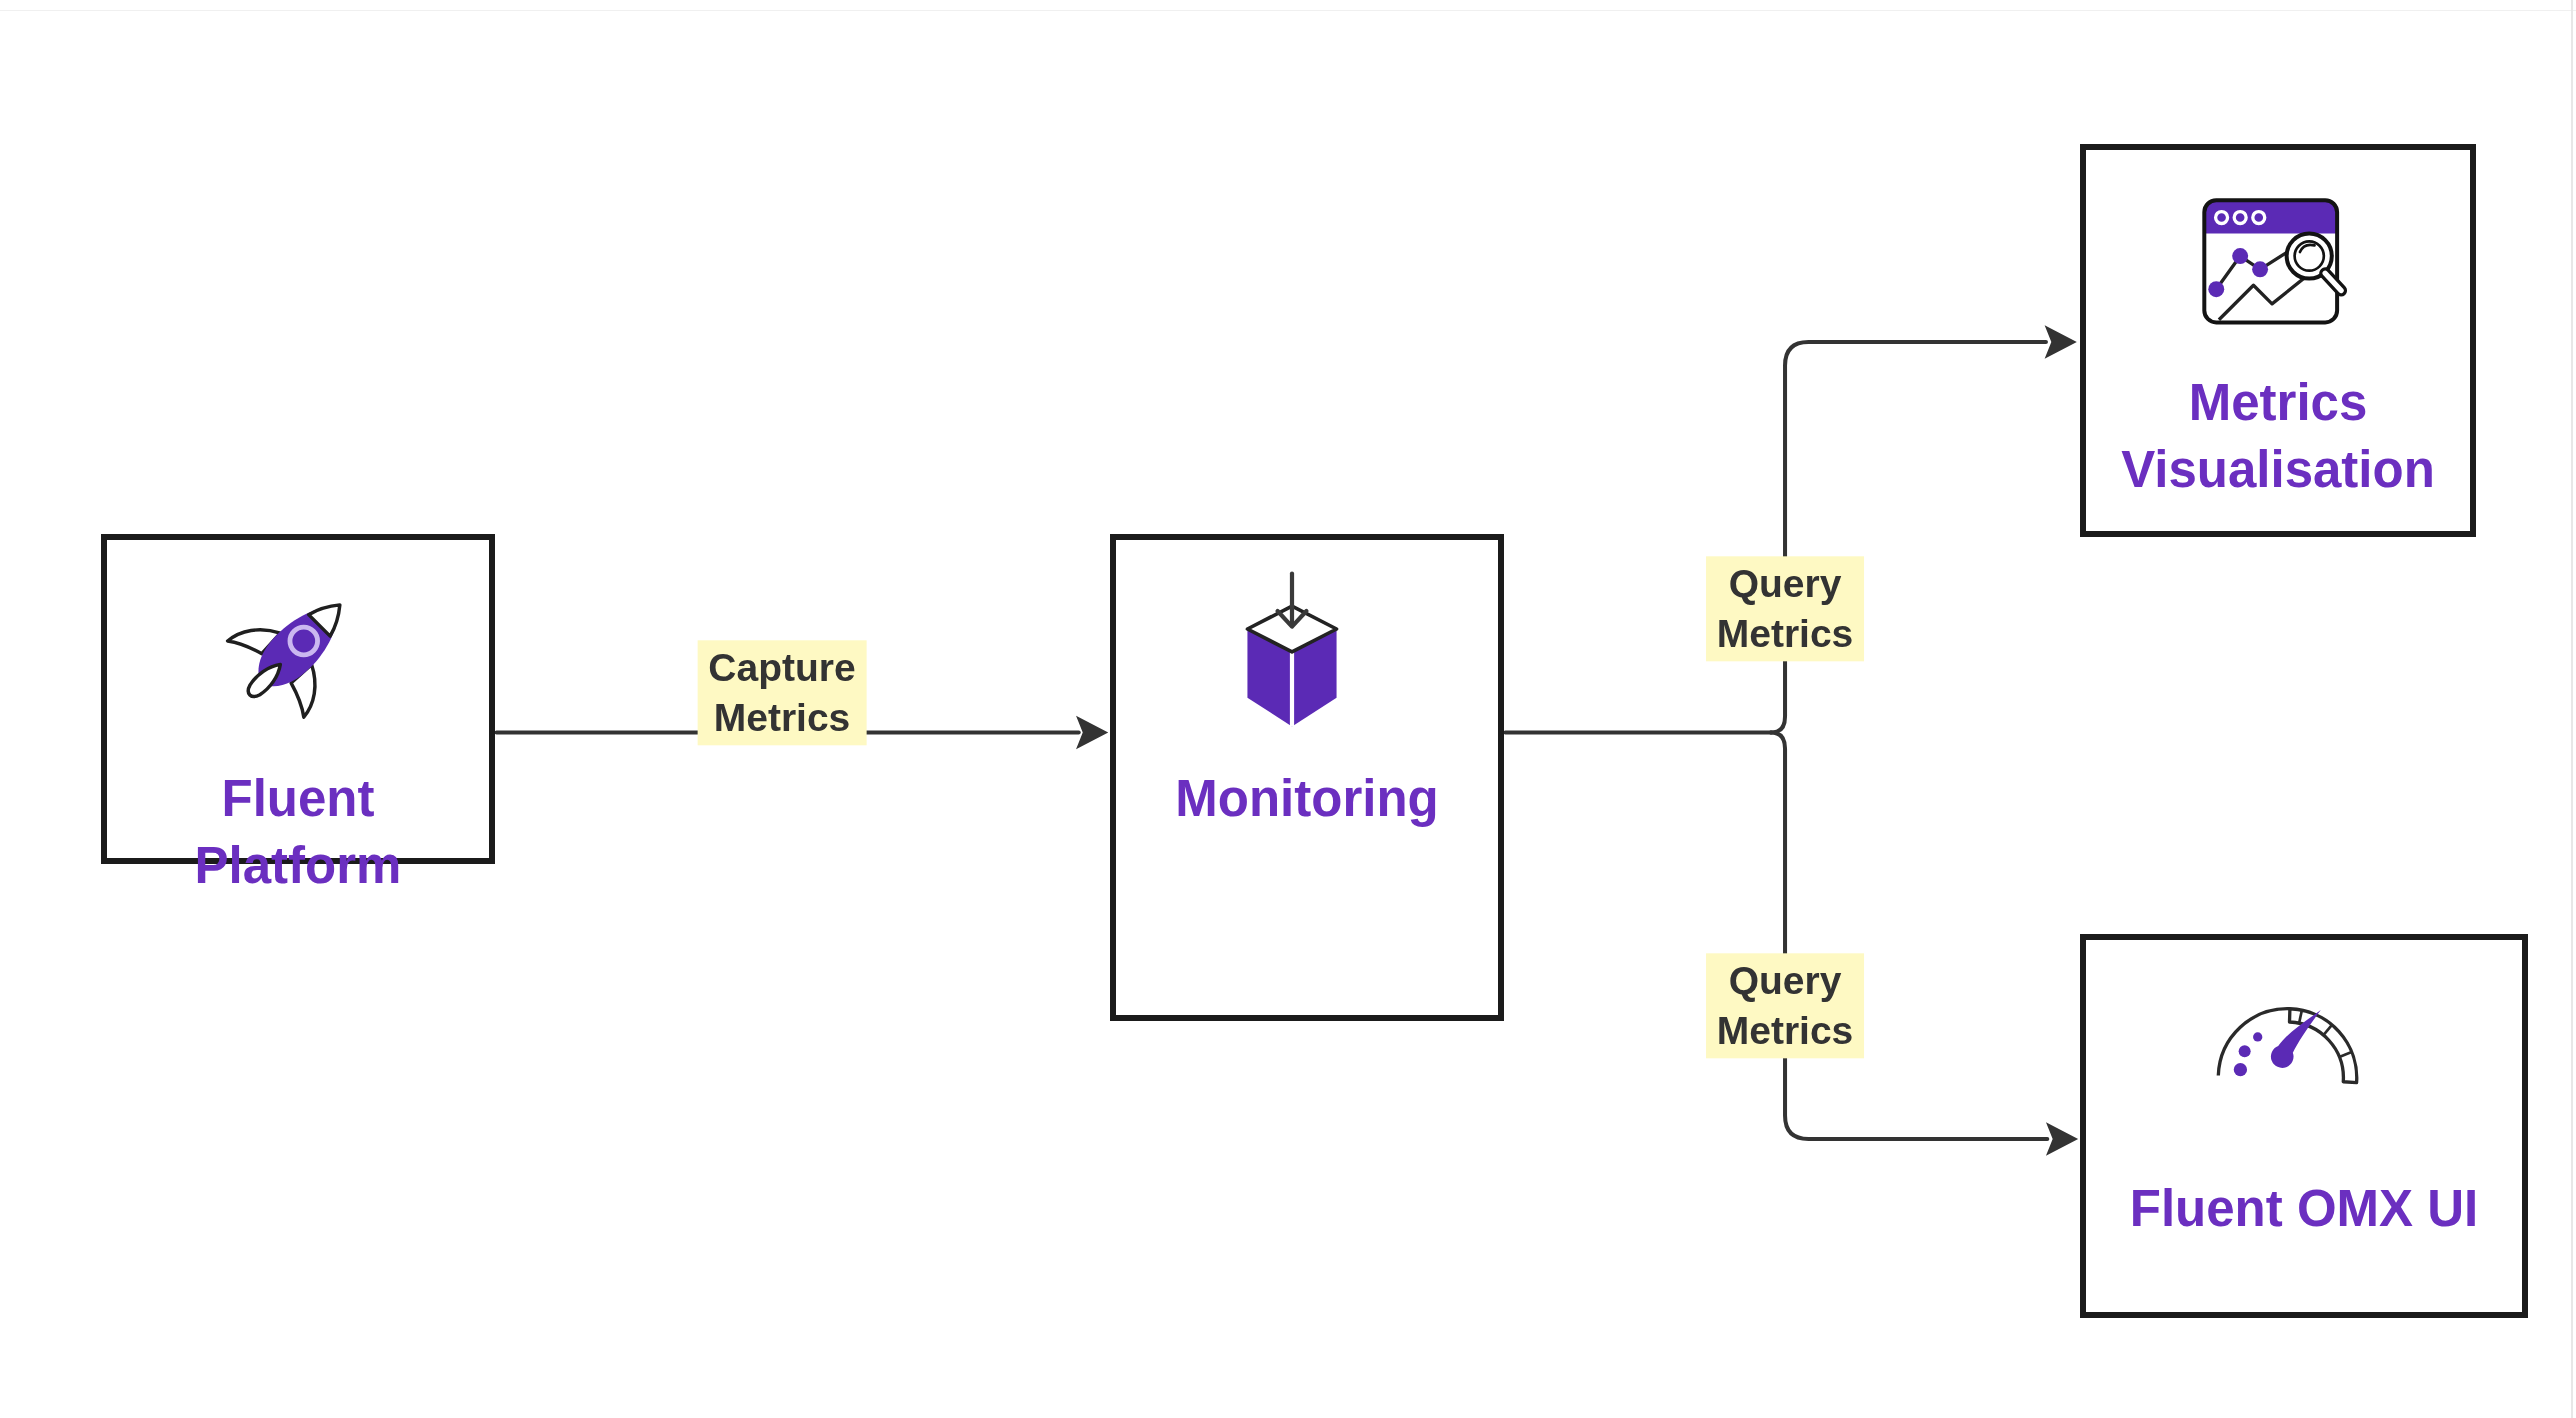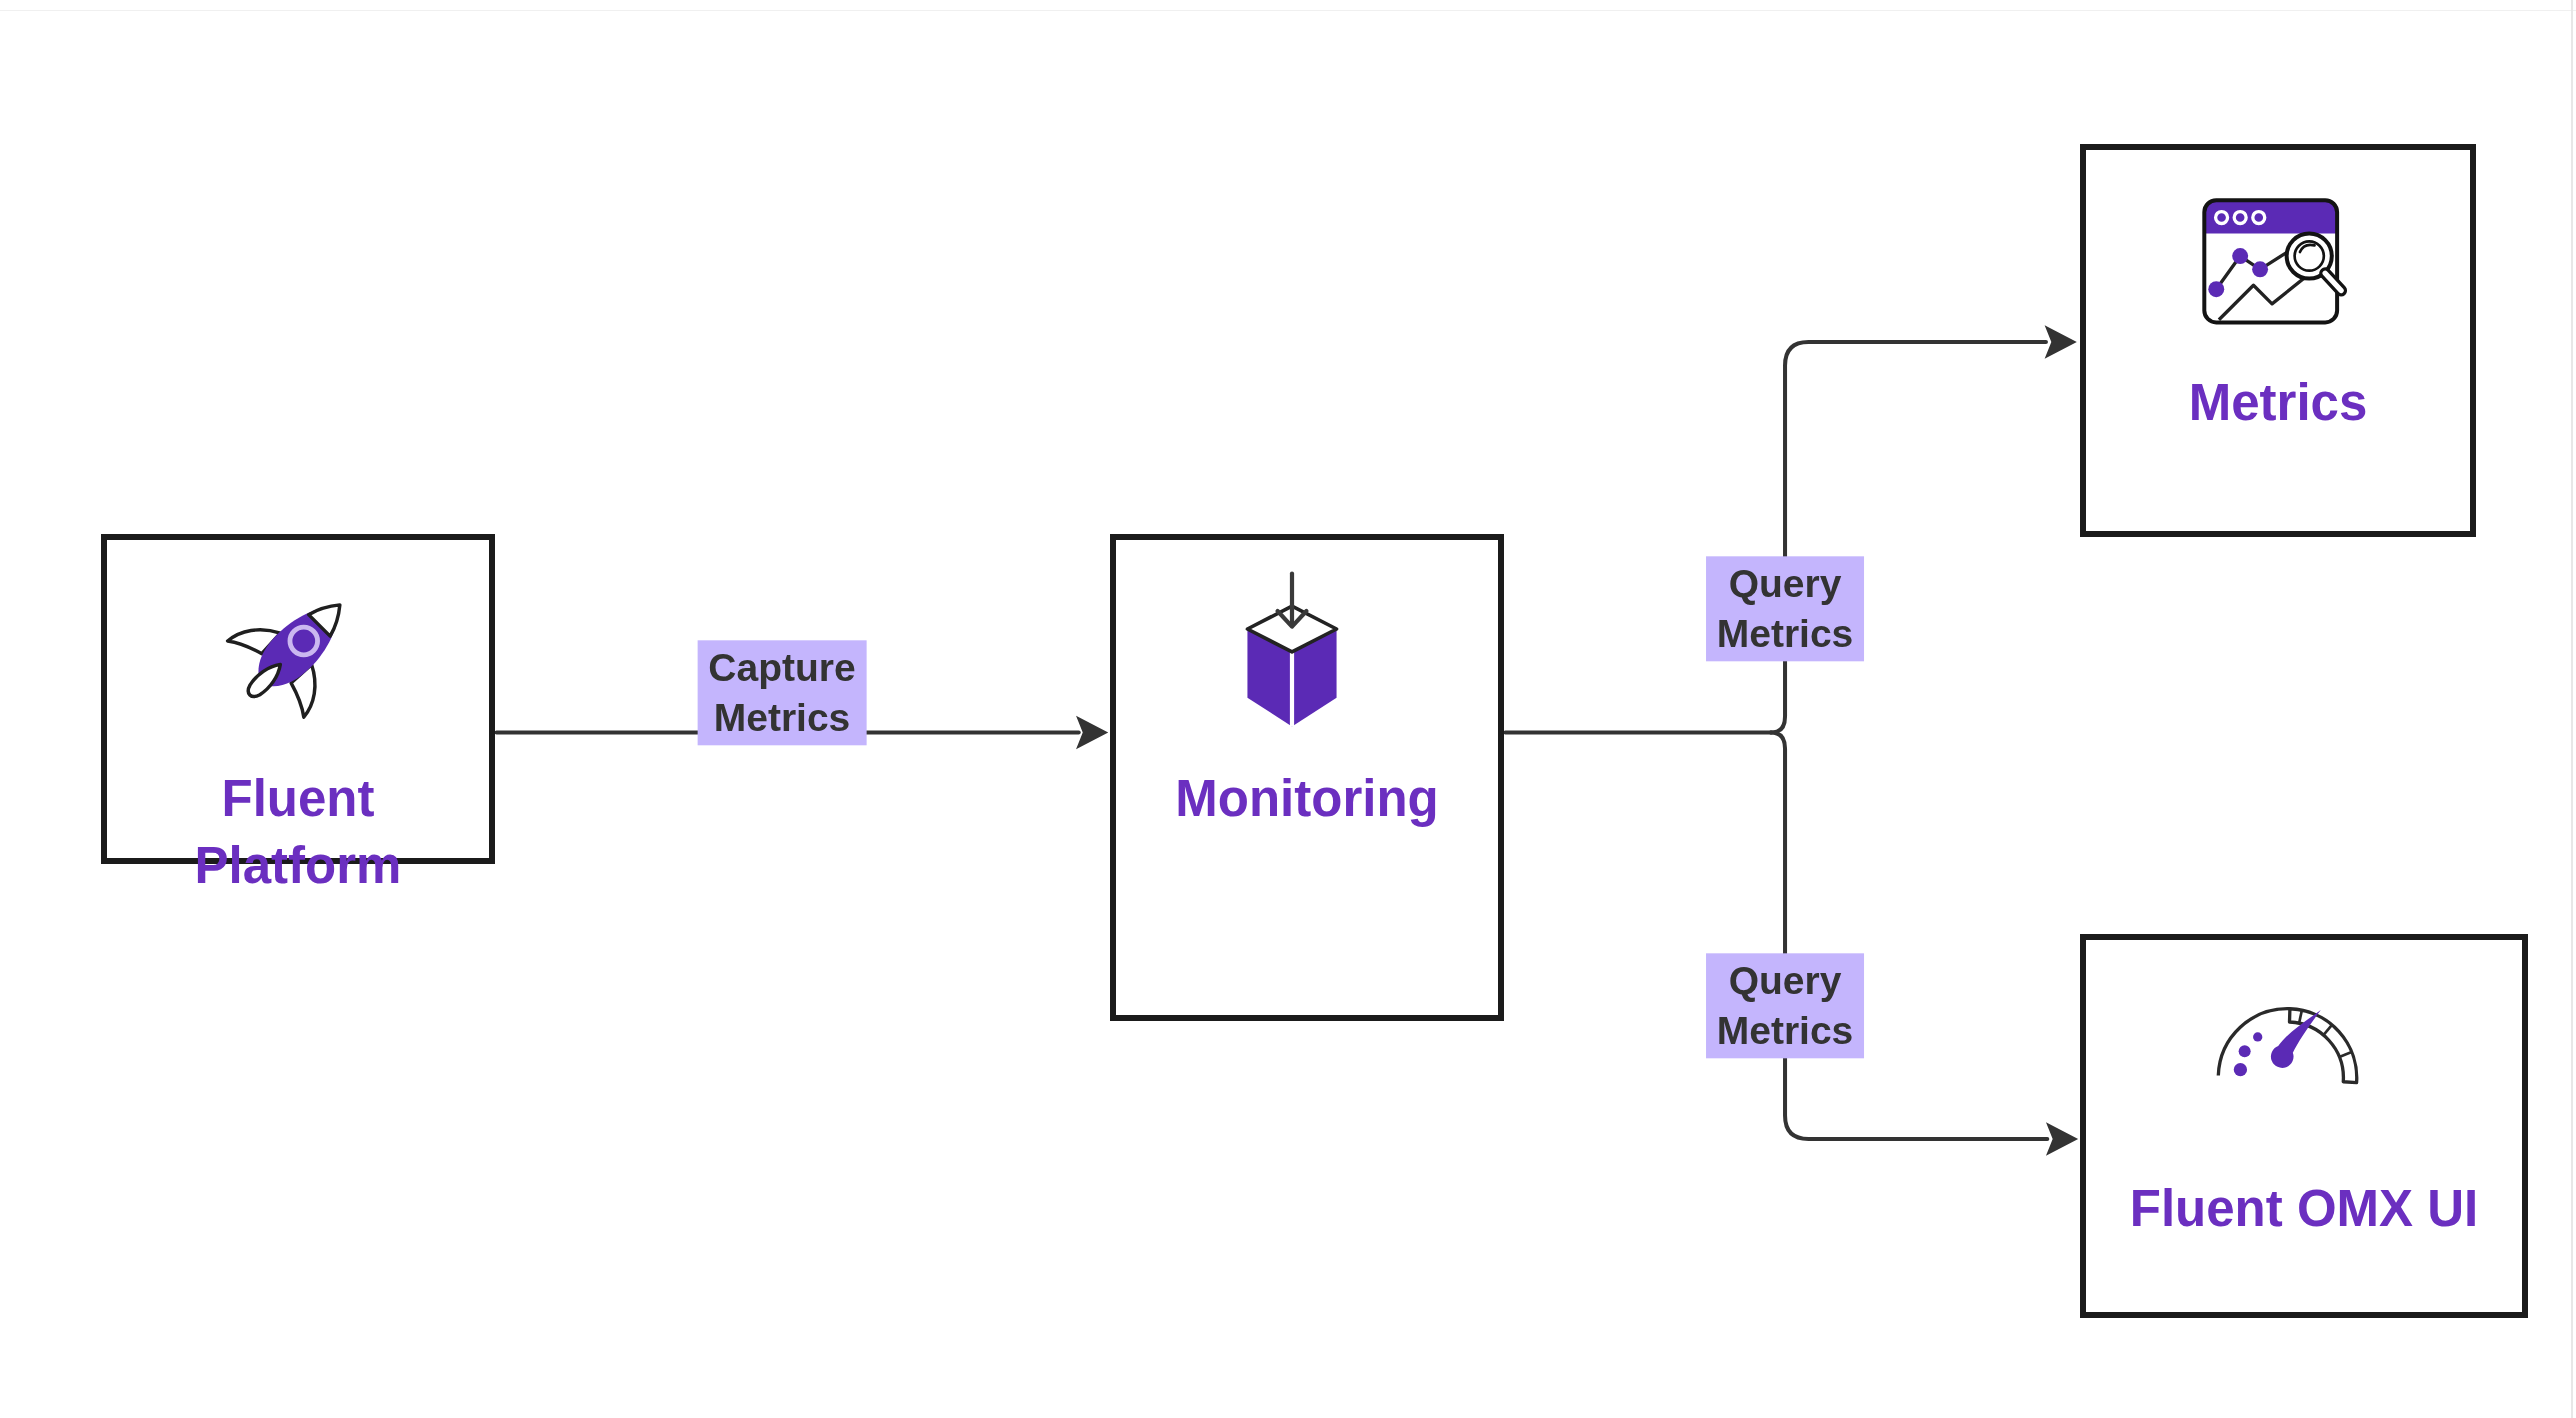--- a/index.html
+++ b/index.html
@@ -70,21 +70,21 @@
   .node-icon { position: absolute; overflow: visible; }
   .node1 .node-icon { left: 118px; top: 39px; width: 138px; height: 138px; }
   .node2 .node-icon { left: 114px; top: 29.5px; width: 124px; height: 165px; }
   .node3 .node-icon { left: 113px; top: 42px; width: 166px; height: 140px; }
   .node4 .node-icon { left: 119px; top: 42px; width: 173px; height: 104px; }
 
   
   .edge-label {
     position: absolute;
     transform: translate(-50%, -50%);
-    background: #c4b5fd;
+    background: #fef9c3;
     text-align: center;
     font-weight: bold;
     font-size: 39px;
     line-height: 50px;
     color: var(--edge-text, #333333);
     padding: 2.7px 10.7px;
     white-space: nowrap;
   }
   .edge-label span { display: block; }
   .edge-label-capture { left: 782px; top: 693px; }
@@ -158,20 +158,21 @@
       <circle cx="31" cy="19" r="4.5" fill="none" stroke="#ffffff" stroke-width="2.5"></circle>
       <circle cx="45" cy="19" r="4.5" fill="none" stroke="#ffffff" stroke-width="2.5"></circle>
       <circle cx="83" cy="48" r="17" fill="#ffffff" stroke="#131313" stroke-width="3"></circle>
       <circle cx="83" cy="48" r="11" fill="none" stroke="#131313" stroke-width="2"></circle>
       <path d="M76,45 Q79,38 87,40" fill="none" stroke="#131313" stroke-width="2" stroke-linecap="round"></path>
       <path d="M95,61 L107,74" stroke="#131313" stroke-width="9" stroke-linecap="round"></path>
       <path d="M95,61 L107,74" stroke="#ffffff" stroke-width="4" stroke-linecap="round"></path>
     </svg>
     <div class="node-label">
       <span>Metrics</span>
+      <span>Visualisation</span>
     </div>
   </div>
 
   <div class="node node4">
     <svg class="node-icon" viewBox="0 0 130 78" aria-hidden="true">
       <path d="M10,70.2 A52,52 0 0 1 63.8,20" fill="none" stroke="#2a2a2a" stroke-width="2.5"></path>
       <path d="M63.8,20 A52,52 0 0 1 113.9,75.6 L103.9,74.9 A42,42 0 0 0 63.5,30 Z" fill="#ffffff" stroke="#2a2a2a" stroke-width="2.5" stroke-linejoin="round"></path>
       <path d="M72.8,21.1 L70.7,30.9" stroke="#2a2a2a" stroke-width="2"></path>
       <path d="M95.4,32.2 L89,39.8" stroke="#2a2a2a" stroke-width="2"></path>
       <path d="M110.2,52.5 L100.9,56.3" stroke="#2a2a2a" stroke-width="2"></path>

